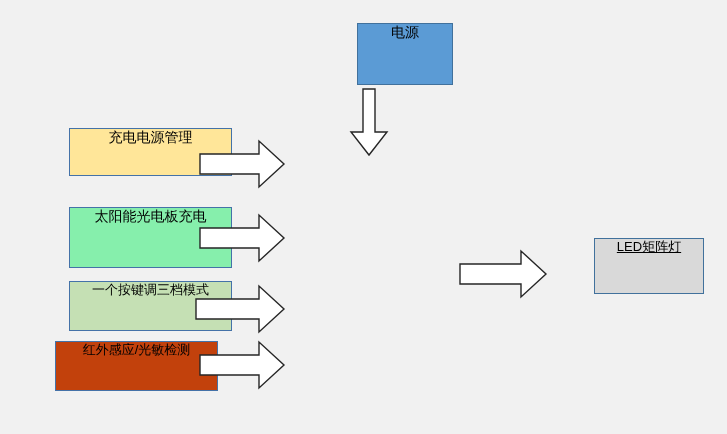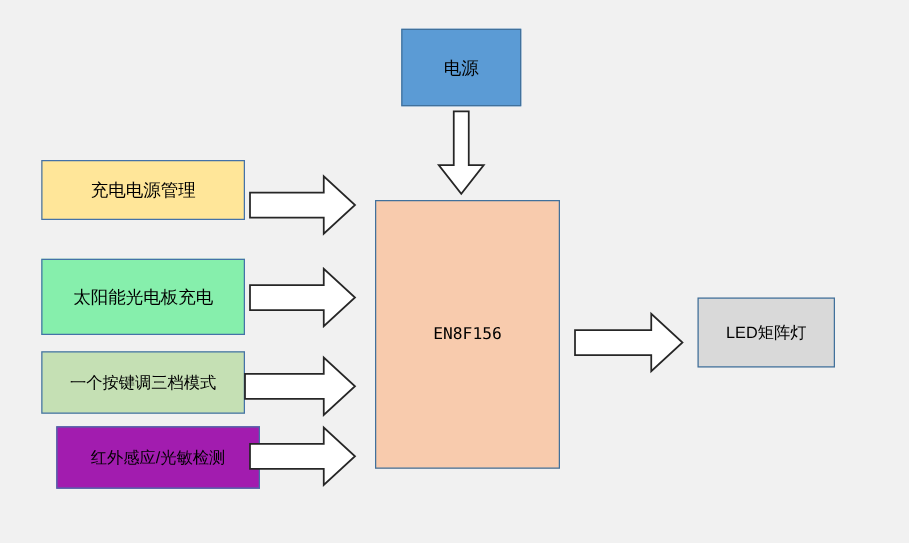--- a/index.html
+++ b/index.html
@@ -18,26 +18,27 @@
     position: absolute;
     left: 0;
     top: 0;
     width: 727px;
     height: 434px;
   }
   .node {
     position: absolute;
     box-sizing: border-box;
     display: flex;
-    align-items: center;
+    align-items: flex-start;
     justify-content: center;
     text-align: center;
     color: #000000;
     line-height: 1.2;
     white-space: nowrap;
+    margin-left: 36px;
   }
   .node-label {
     display: block;
   }
 
   
   #node-power {
     left: 321px; top: 23px;
     width: 96px; height: 62px;
     background: #5b9bd5;
@@ -59,40 +60,41 @@
     font-size: 14px;
   }
   #node-button-mode {
     left: 33px; top: 281px;
     width: 163px; height: 50px;
     background: #c5e0b4;
     border: 1px solid #4472a8;
     font-size: 13px;
   }
   #node-sensor {
-    left: 45px; top: 341px;
+    left: 19px; top: 341px;
     width: 163px; height: 50px;
-    background: #a21caf;
+    background: #c2410c;
     border: 1px solid #4472a8;
     font-size: 13px;
   }
   #node-mcu {
     left: 300px; top: 160px;
     width: 148px; height: 215px;
     background: #f8cbad;
     border: 1px solid #41719c;
     font-size: 13px;
     font-family: "DejaVu Sans Mono", "Liberation Mono", monospace;
   }
   #node-led {
     left: 558px; top: 238px;
     width: 110px; height: 56px;
     background: #d9d9d9;
     border: 1px solid #41719c;
     font-size: 13px;
+    text-decoration: underline;
   }
 
   
   .arrow {
     position: absolute;
   }
   .arrow svg {
     display: block;
     overflow: visible;
   }
@@ -157,23 +159,20 @@
   <div class="node" id="node-sensor">
     <span class="node-label">红外感应/光敏检测</span>
   </div>
 
   <div class="arrow" id="arrow-sensor-to-mcu">
     <svg width="86" height="48" viewBox="0 0 86 48">
       <polygon points="1,14 60,14 60,1 85,24 60,47 60,34 1,34"></polygon>
     </svg>
   </div>
 
-  <div class="node" id="node-mcu">
-    <span class="node-label">EN8F156</span>
-  </div>
 
   <div class="arrow" id="arrow-mcu-to-led">
     <svg width="88" height="48" viewBox="0 0 88 48">
       <polygon points="1,14 62,14 62,1 87,24 62,47 62,34 1,34"></polygon>
     </svg>
   </div>
 
   <div class="node" id="node-led">
     <span class="node-label">LED矩阵灯</span>
   </div>

